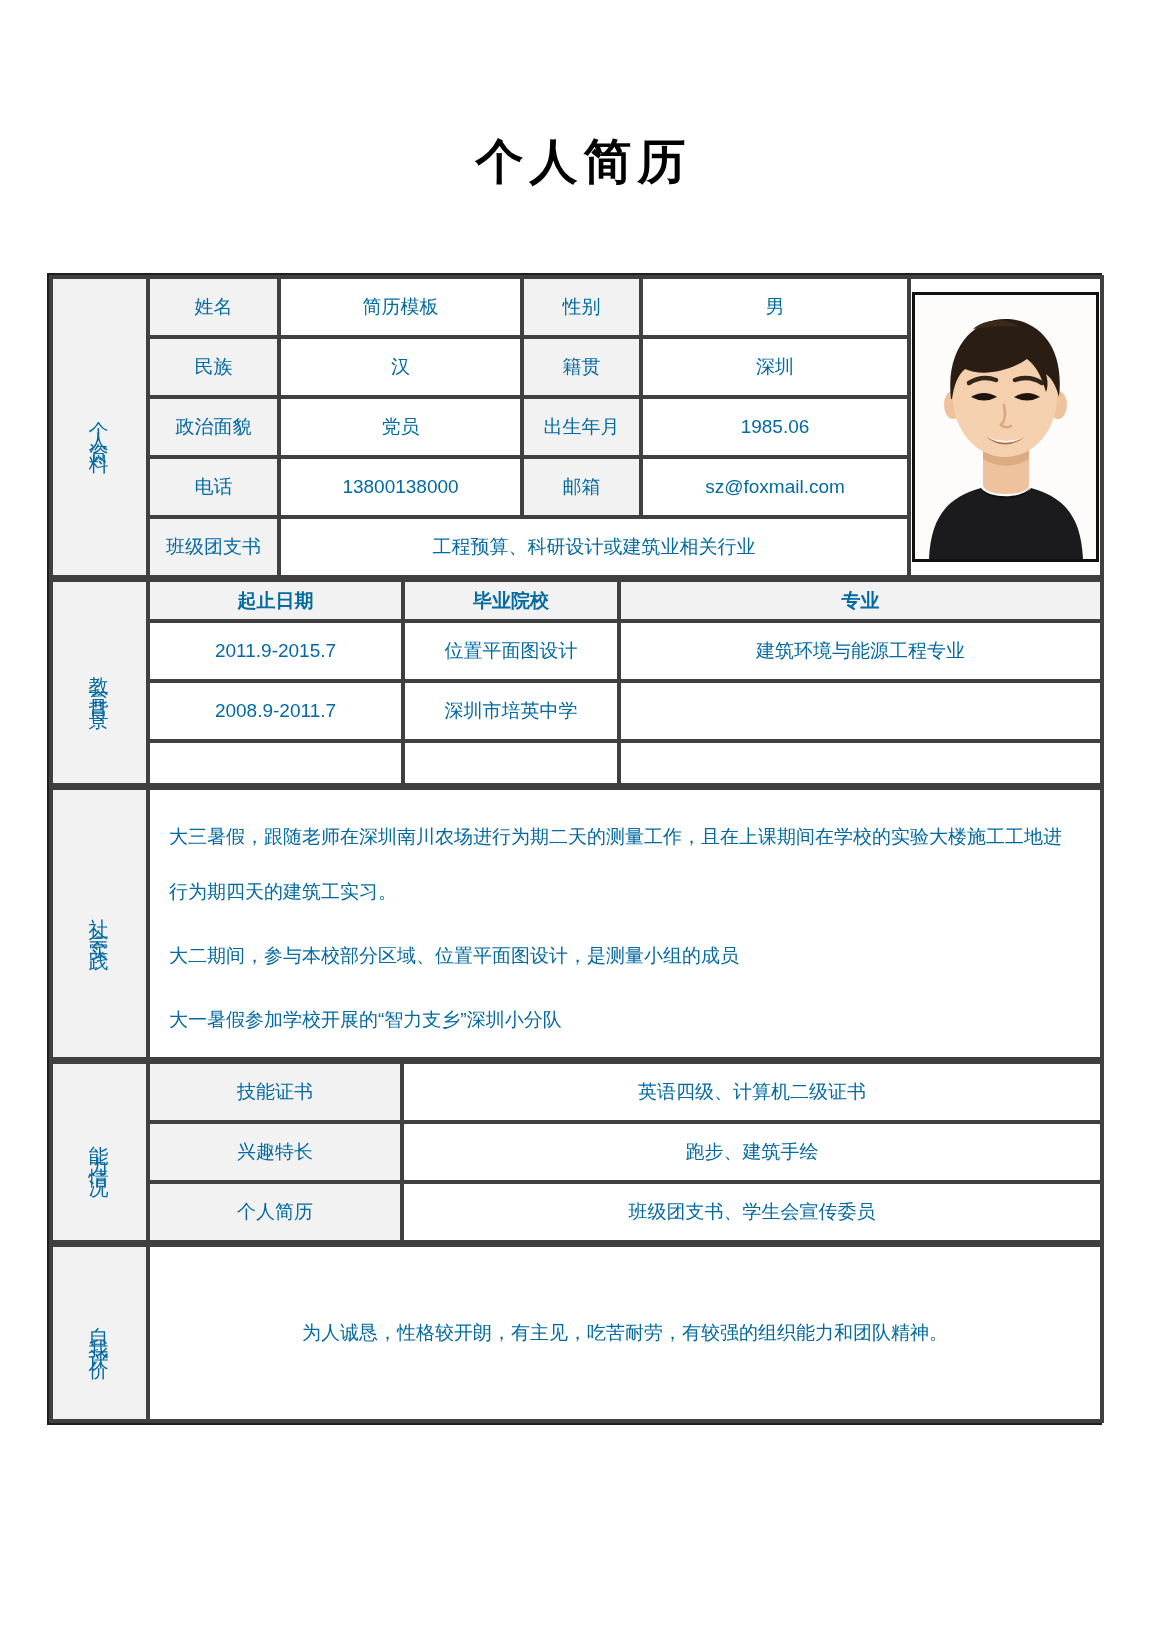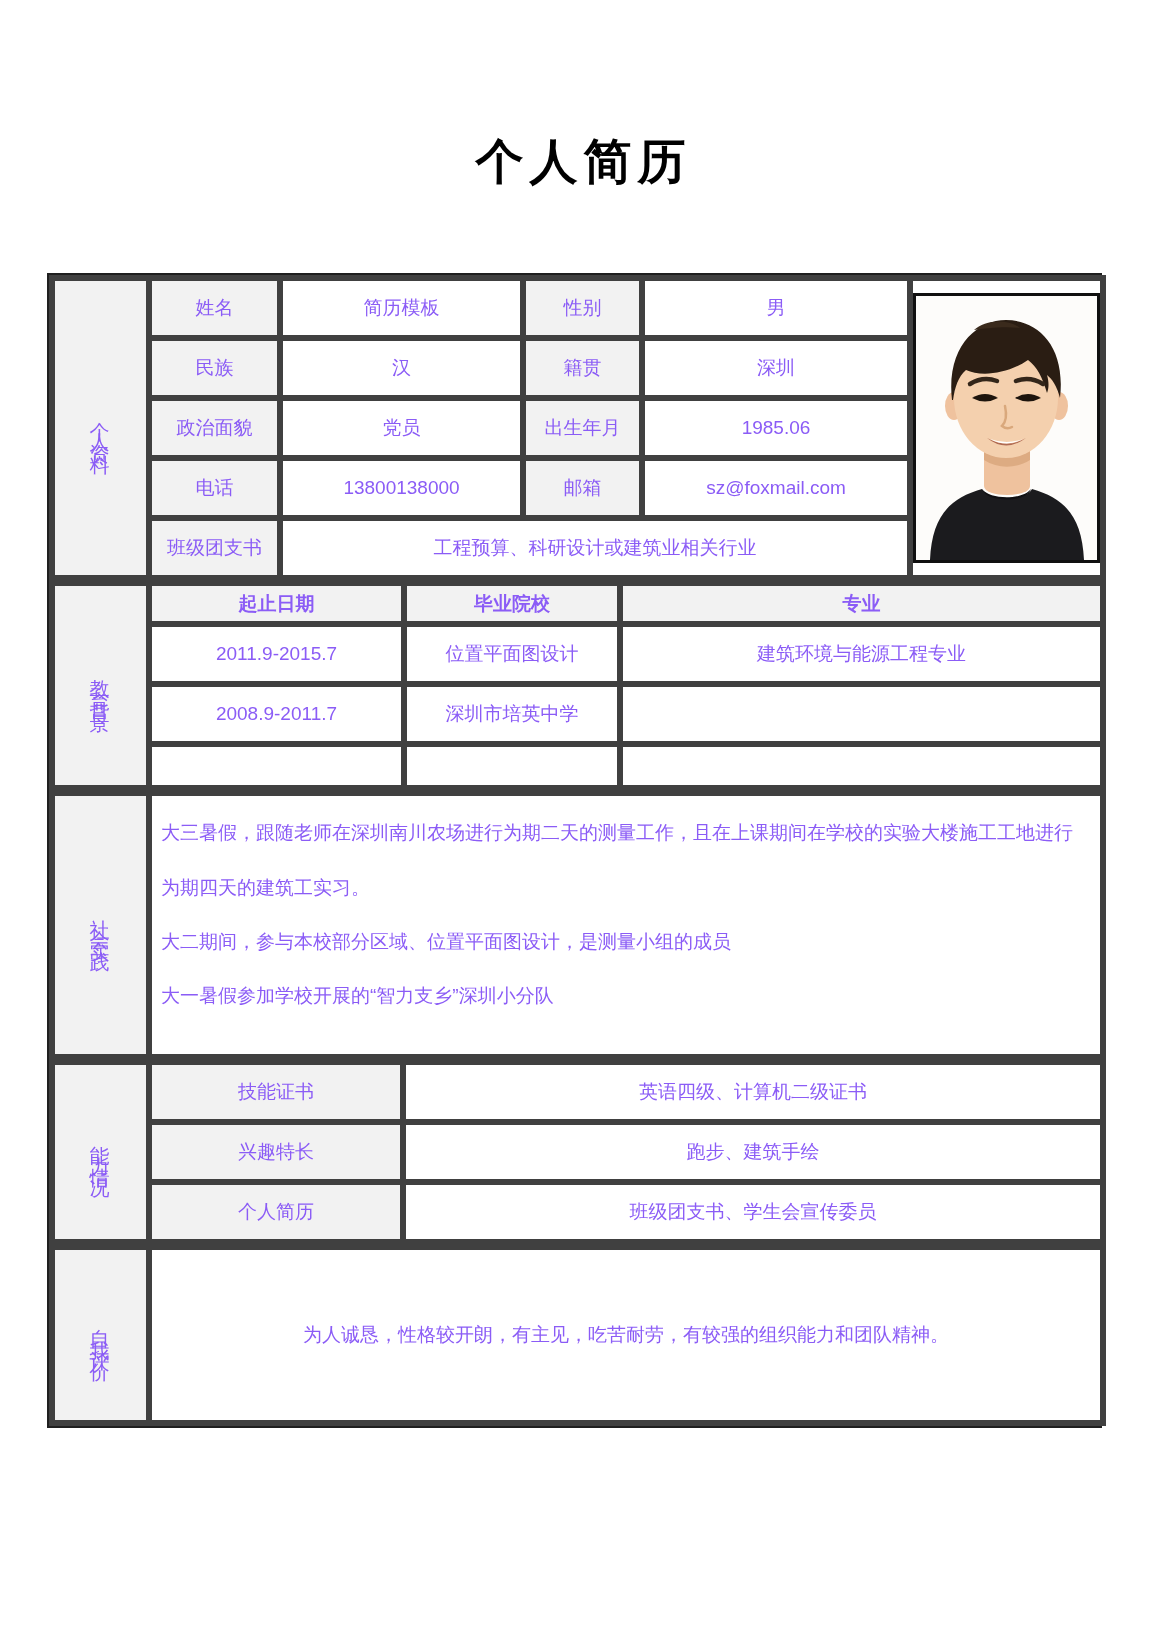--- a/index.html
+++ b/index.html
@@ -19,23 +19,23 @@
   .table-outer{
     width:1051px;margin:81px 0 0 47px;
     border:2px solid #1f1f1f;
     box-sizing:content-box;
   }
   table.sec{
     border-collapse:collapse;table-layout:fixed;width:1051px;
   }
   table.sec + table.sec{margin-top:-1px;}
   td{
-    border:6px solid #404040;
+    border:4px solid #404040;
     box-sizing:border-box;
-    font-size:19px;color:#8b5cf6;
+    font-size:19px;color:#0369a1;
     text-align:center;vertical-align:middle;
     padding:2px 4px;overflow:hidden;
   }
   td.lbl{background:#f2f2f2;}
   td.hdr{background:#f2f2f2;height:41px;font-weight:bold;}
   td.side{
     background:#f2f2f2;
     writing-mode:vertical-lr;text-orientation:upright;
     letter-spacing:11px;font-size:20px;
     padding:6px 0;
@@ -46,21 +46,21 @@
   .photo-frame{
     width:181px;height:264px;margin:0 auto;
     border:3px solid #101010;background:#fdfcfb;
     display:block;
   }
   td.practice-cell{
     text-align:left;vertical-align:top;
     padding:10px 10px 0 9px;
   }
   .practice-cell p{
-    margin:0;line-height:2.85;font-size:19px;
+    margin:10px;line-height:2.85;font-size:19px;
   }
   td.eval-cell{height:176px;}
   svg{display:block;}
 </style>
 </head>
 <body>
 
 <div class="sheet">
 
   <h1 class="title">个人简历</h1>

